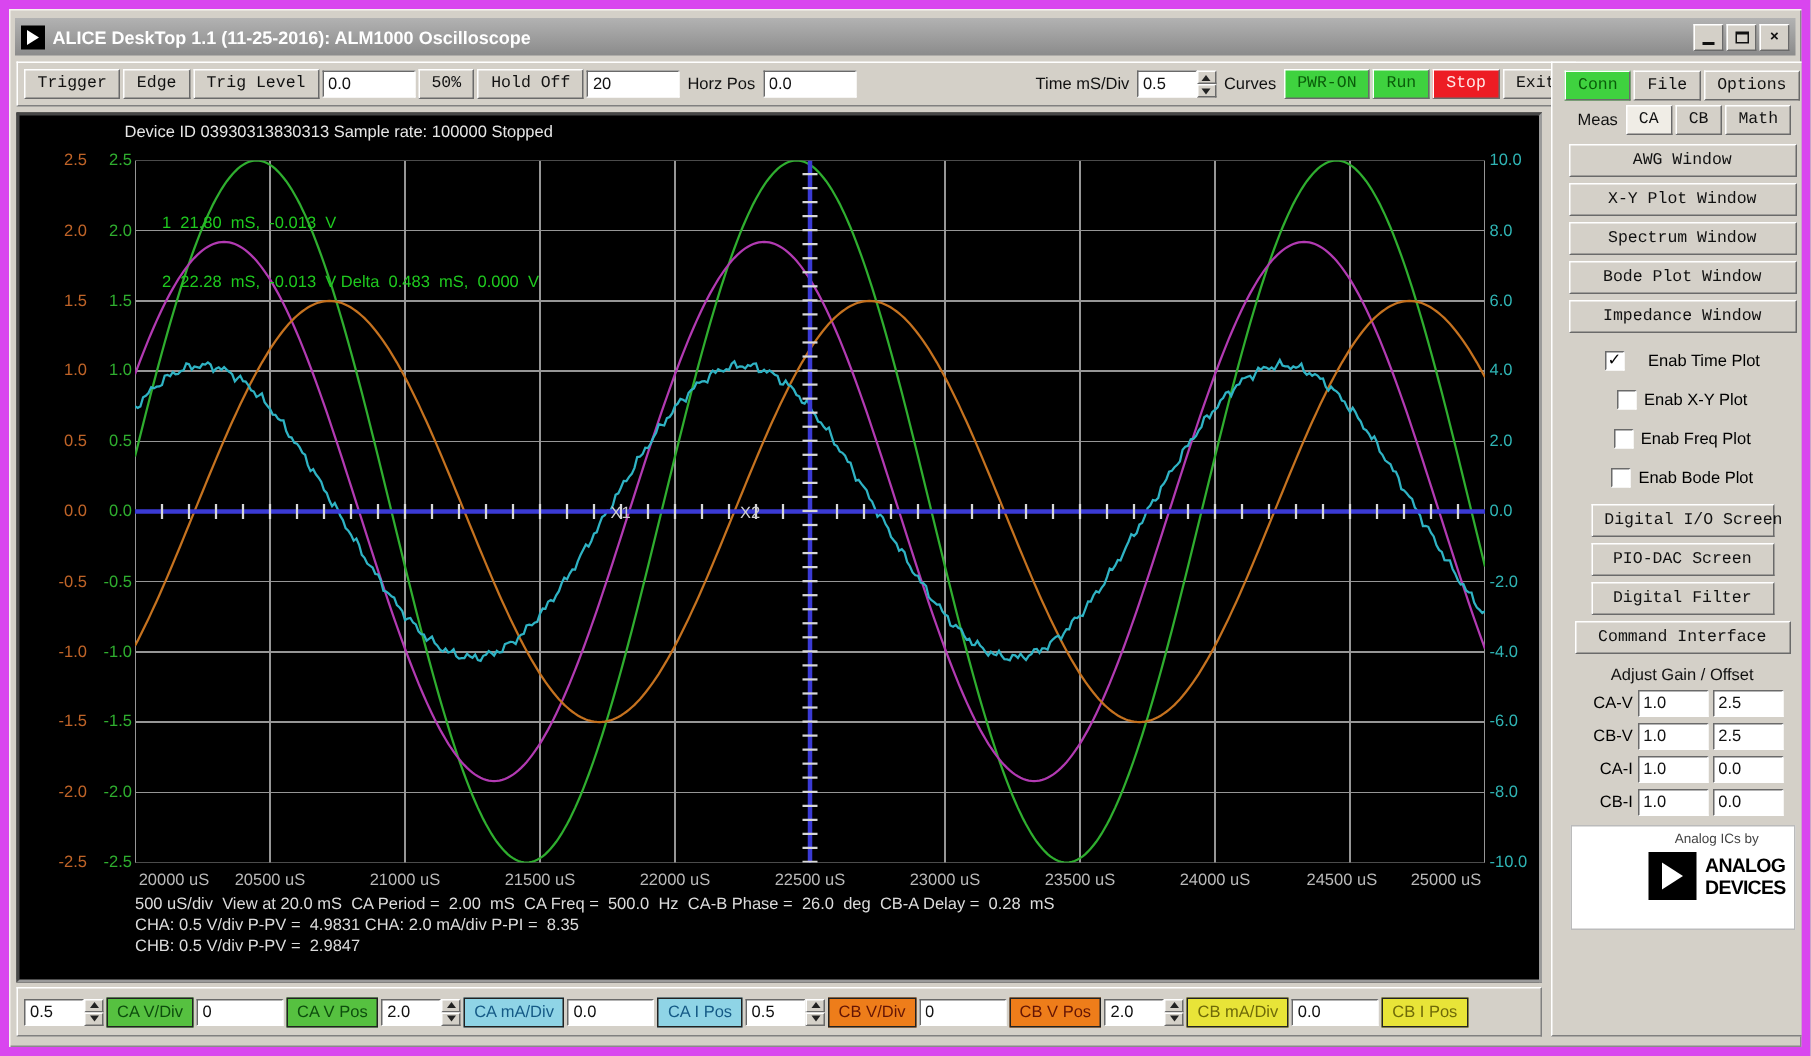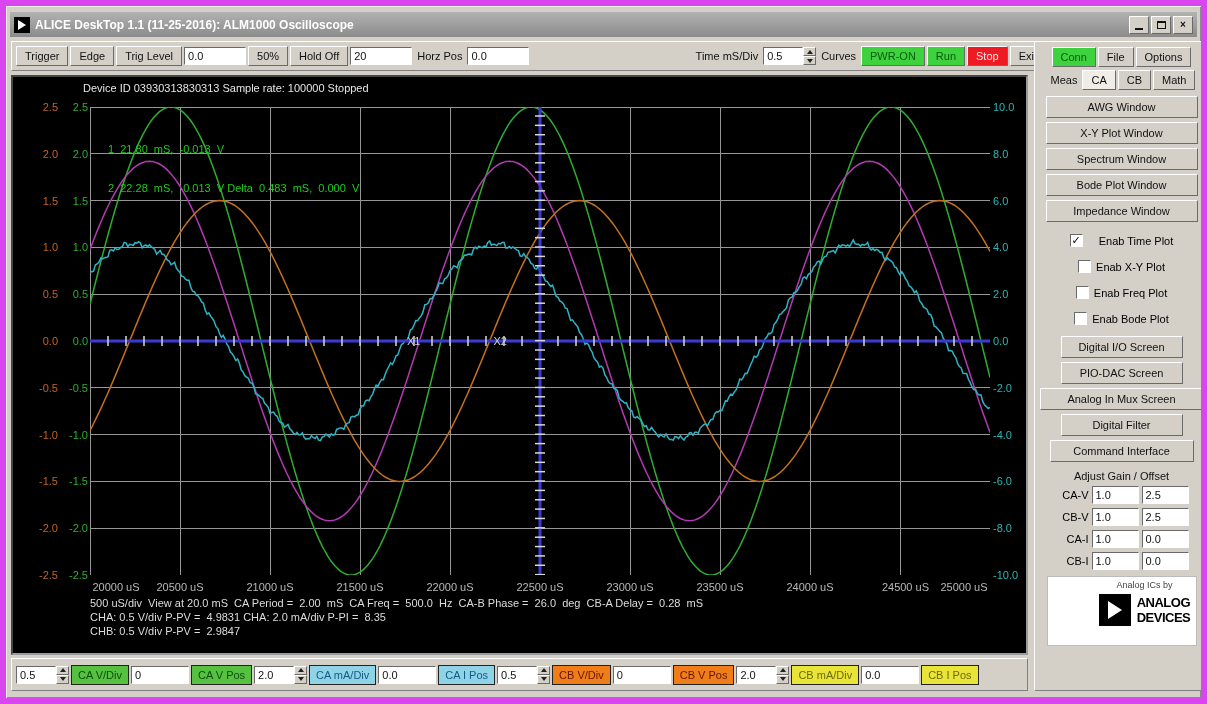--- a/index.html
+++ b/index.html
@@ -13,21 +13,21 @@
   .app-icon { width:16px; height:16px; background:#000; display:flex; align-items:center; justify-content:center; margin-right:5px; flex:none; }
   .app-icon i { width:0; height:0; border-top:5px solid transparent; border-bottom:5px solid transparent; border-left:8px solid #fff; }
   .title-text { color:#fff; font-weight:bold; font-size:12px; flex:1; white-space:nowrap; overflow:hidden; }
   .win-btns { display:flex; gap:2px; }
   .wbtn { width:20px; height:18px; background:#d4d0c8; border:1px solid; border-color:#fff #6a6a6a #6a6a6a #fff;
           display:flex; align-items:center; justify-content:center; font-size:10px; font-weight:bold; color:#111; cursor:default; }
   .glyph-min { width:8px; height:2px; background:#111; margin-top:8px; }
   .glyph-max { width:9px; height:8px; border:1px solid #111; border-top:2px solid #111; }
   
   .btn { background:#d4d0c8; border:1px solid; border-color:#ffffff #6a6a6a #6a6a6a #ffffff;
-         padding:3px 8px; font-size:11px; font-family:Liberation Sans, sans-serif; color:#111; white-space:nowrap; cursor:default; }
+         padding:3px 8px; font-size:11px; font-family:Liberation Mono, monospace; color:#111; white-space:nowrap; cursor:default; }
   .inp { background:#fff; border:1px solid; border-color:#6a6a6a #ffffff #ffffff #6a6a6a;
          padding:2px 3px; font-size:11px; font-family:inherit; color:#111; }
   .lbl { padding:0 3px; white-space:nowrap; color:#111; }
   .spin { display:inline-flex; align-items:stretch; }
   .spin-btns { display:flex; flex-direction:column; width:13px; }
   .sb { flex:1; background:#d4d0c8; border:1px solid; border-color:#fff #6a6a6a #6a6a6a #fff;
         display:flex; align-items:center; justify-content:center; cursor:default; }
   .tri-up { width:0; height:0; border-left:3px solid transparent; border-right:3px solid transparent; border-bottom:4px solid #222; }
   .tri-dn { width:0; height:0; border-left:3px solid transparent; border-right:3px solid transparent; border-top:4px solid #222; }
   
@@ -301,21 +301,21 @@
       <span class="axlbl" style="left: 980px; width: 36px; top: 491px; color: rgb(47, 180, 180);">-10.0</span>
       <span class="axlbl" style="left: 74px; width: 58px; top: 503px; color: rgb(185, 185, 185); text-align: center;">20000 uS</span>
       <span class="axlbl" style="left: 138px; width: 58px; top: 503px; color: rgb(185, 185, 185); text-align: center;">20500 uS</span>
       <span class="axlbl" style="left: 228px; width: 58px; top: 503px; color: rgb(185, 185, 185); text-align: center;">21000 uS</span>
       <span class="axlbl" style="left: 318px; width: 58px; top: 503px; color: rgb(185, 185, 185); text-align: center;">21500 uS</span>
       <span class="axlbl" style="left: 408px; width: 58px; top: 503px; color: rgb(185, 185, 185); text-align: center;">22000 uS</span>
       <span class="axlbl" style="left: 498px; width: 58px; top: 503px; color: rgb(185, 185, 185); text-align: center;">22500 uS</span>
       <span class="axlbl" style="left: 588px; width: 58px; top: 503px; color: rgb(185, 185, 185); text-align: center;">23000 uS</span>
       <span class="axlbl" style="left: 678px; width: 58px; top: 503px; color: rgb(185, 185, 185); text-align: center;">23500 uS</span>
       <span class="axlbl" style="left: 768px; width: 58px; top: 503px; color: rgb(185, 185, 185); text-align: center;">24000 uS</span>
-      <span class="axlbl" style="left: 858px; width: 58px; top: 503px; color: rgb(185, 185, 185); text-align: right;">24500 uS</span>
+      <span class="axlbl" style="left: 858px; width: 58px; top: 503px; color: rgb(185, 185, 185); text-align: left;">24500 uS</span>
       <span class="axlbl" style="left: 922px; width: 58px; top: 503px; color: rgb(185, 185, 185); text-align: center;">25000 uS</span>
     </div>
 
   <div class="bottombar">
     <span class="spin">
       <input class="inp spin-inp" value="0.5" style="">
       <span class="spin-btns">
           <span class="sb">
             <i class="tri-up"></i>
           </span>
@@ -404,21 +404,20 @@
       <span class="cb"></span>
       <span>Enab Freq Plot</span>
     </div>
     <div class="cbrow">
       <span class="cb"></span>
       <span>Enab Bode Plot</span>
     </div>
 
     <button class="btn scr-btn first w122">Digital I/O Screen</button>
     <button class="btn scr-btn w122">PIO-DAC Screen</button>
-    <button class="btn scr-btn w164">Analog In Mux Screen</button>
     <button class="btn scr-btn w122">Digital Filter</button>
     <button class="btn scr-btn w144">Command Interface</button>
 
     <div class="gain-title">Adjust Gain / Offset</div>
     <div class="gain-row">
       <span class="gain-lbl">CA-V</span>
       <input class="inp gain-inp" value="1.0" style="">
       <input class="inp gain-inp" value="2.5" style="">
     </div>
     <div class="gain-row">

